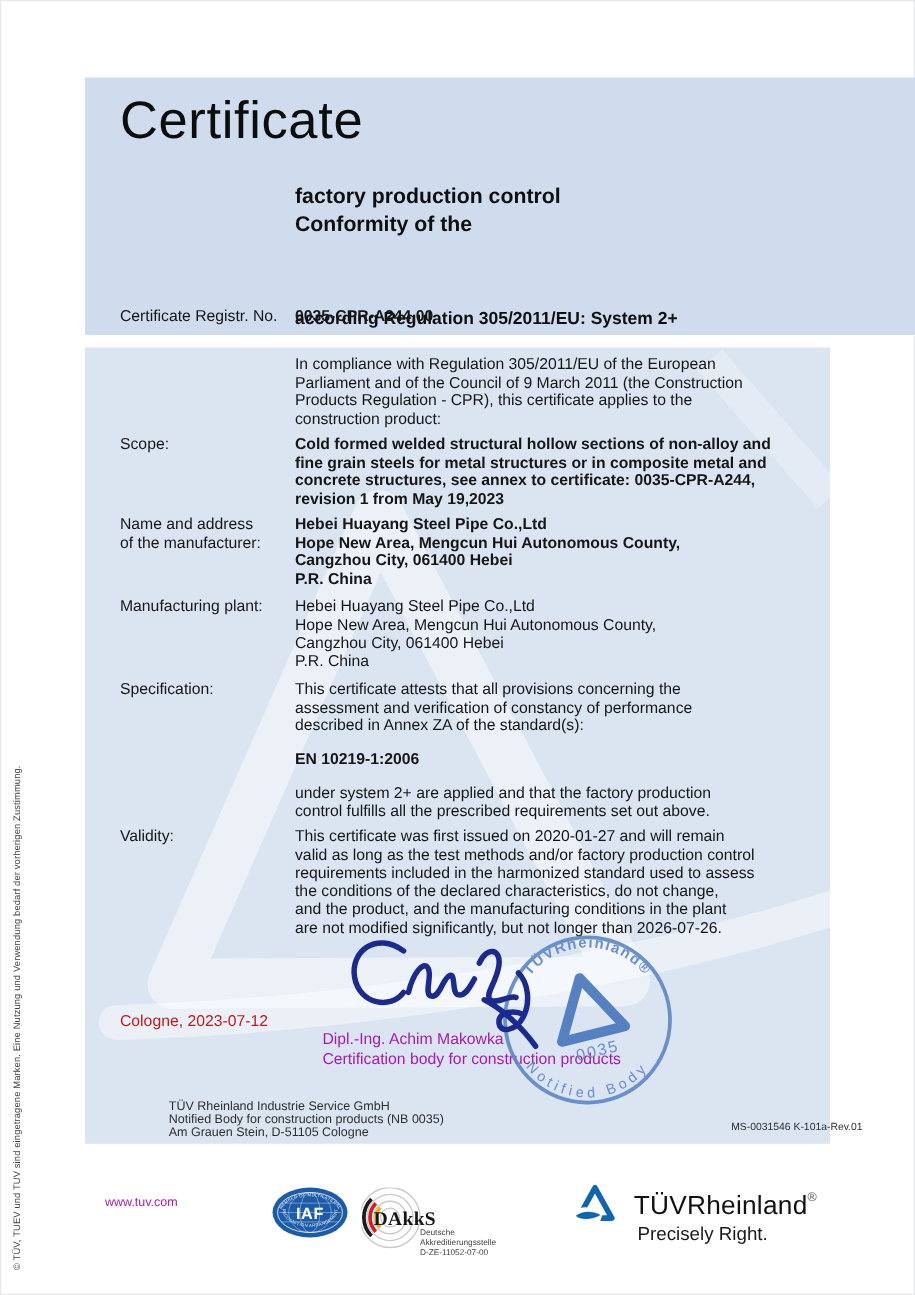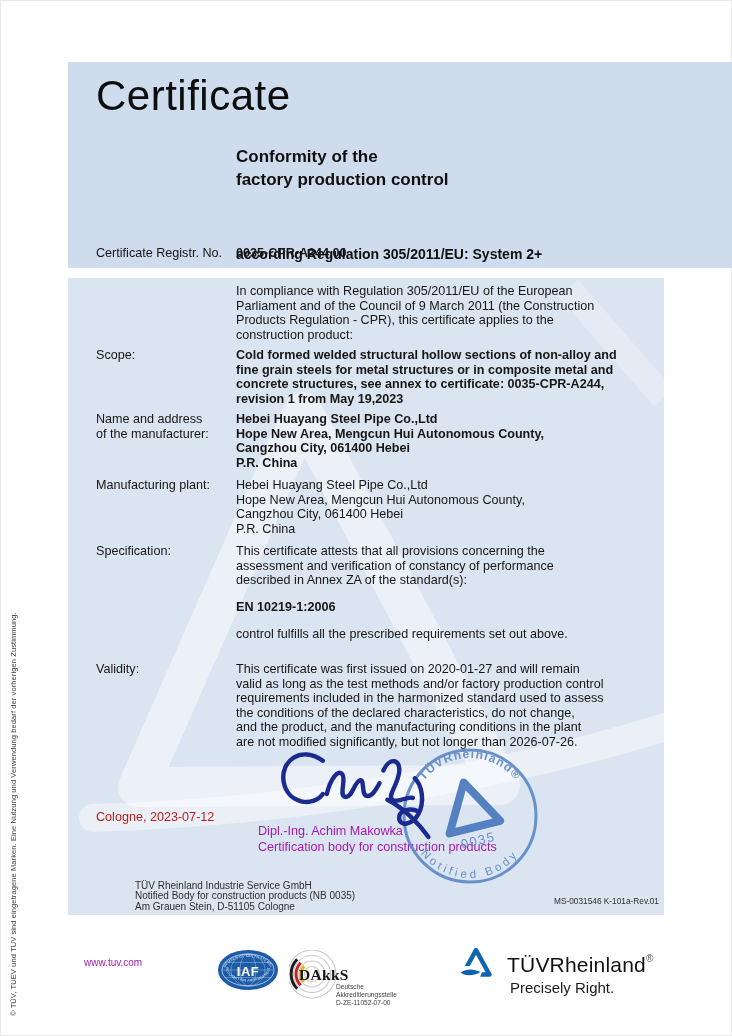--- a/index.html
+++ b/index.html
@@ -18,21 +18,21 @@
   .panel-top { position:absolute; left:68px; top:62px; width:718px; height:206px; background:#cedcee; }
   .cert-title { position:absolute; left:28px; top:10px; font-size:42px; color:#0d0d0d; letter-spacing:.5px; }
   .subtitle { position:absolute; left:168px; top:84px; font-size:17px; font-weight:bold; line-height:22.5px; color:#0f0f0f; }
   .regulation { position:absolute; left:168px; top:140px; font-size:14px; font-weight:bold; color:#0f0f0f;margin-top:44px; }
   .reg-row { position:absolute; left:0; top:184px; width:100%; font-size:12.6px; color:#161616; }
   .reg-row .lbl { position:absolute; left:28px; }
   .reg-row .val { position:absolute; left:168px; font-weight:bold; }
   
   .panel-main { position:absolute; left:68px; top:278px; width:596px; height:637px; background:#dbe4f1; }
   .watermark { position:absolute; left:0; top:0; width:596px; height:637px; overflow:hidden; z-index:0; }
-  .content { position:absolute; left:0; top:0; width:596px; height:637px; z-index:1; }
+  .content { position:absolute; left:0; top:0; width:596px; height:637px; z-index:1;padding-left:31px; }
   .row { position:absolute; left:0; width:100%; font-size:12.6px; line-height:14.5px; color:#161616; }
   .row .lbl { position:absolute; left:28px; top:0; width:145px; }
   .row .val { position:absolute; left:168px; top:0; width:420px; }
   .bold { font-weight:bold; }
   .place-date { position:absolute; left:28px; top:532px; font-size:12.6px; color:#b91c1c; }
   .signer { position:absolute; left:190px; top:546px; font-size:12.6px; line-height:15.5px; color:#a21caf; }
   .issuer { position:absolute; left:67px; top:603px; font-size:10px; line-height:10.3px; color:#2e2e2e; }
   .doc-code { position:absolute; right:5px; top:618px; font-size:8.3px; color:#2e2e2e; }
   
   .stamp { position:absolute; left:398px; top:744px; width:144px; height:144px; z-index:3; opacity:.92; }
@@ -51,22 +51,22 @@
 </head>
 <body>
 
 <div class="page">
 
   <div class="copyright-vertical">© TÜV, TUEV und TUV sind eingetragene Marken. Eine Nutzung und Verwendung bedarf der vorherigen Zustimmung.</div>
 
   <div class="panel-top">
     <div class="cert-title">Certificate</div>
     <div class="subtitle">
+      <div>factory production control</div>
       <div>Conformity of the</div>
-      <div>factory production control</div>
     </div>
     <div class="regulation">according Regulation 305/2011/EU: System 2+</div>
     <div class="reg-row">
       <span class="lbl">Certificate Registr. No.</span>
       <span class="val">0035-CPR-A244.00</span>
     </div>
   </div>
 
   <div class="panel-main">
 
@@ -128,20 +128,21 @@
           <div>This certificate attests that all provisions concerning the</div>
           <div>assessment and verification of constancy of performance</div>
           <div>described in Annex ZA of the standard(s):</div>
         </div>
       </div>
       <div class="row" style="top:322px">
         <div class="val bold">EN 10219-1:2006</div>
       </div>
       <div class="row" style="top:349px">
         <div class="val">
+          <div>under system 2+ are applied and that the factory production</div>
           <div>control fulfills all the prescribed requirements set out above.</div>
         </div>
       </div>
 
       <div class="row" style="top:384px">
         <div class="lbl">Validity:</div>
         <div class="val">
           <div>This certificate was first issued on 2020-01-27 and will remain</div>
           <div>valid as long as the test methods and/or factory production control</div>
           <div>requirements included in the harmonized standard used to assess</div>

